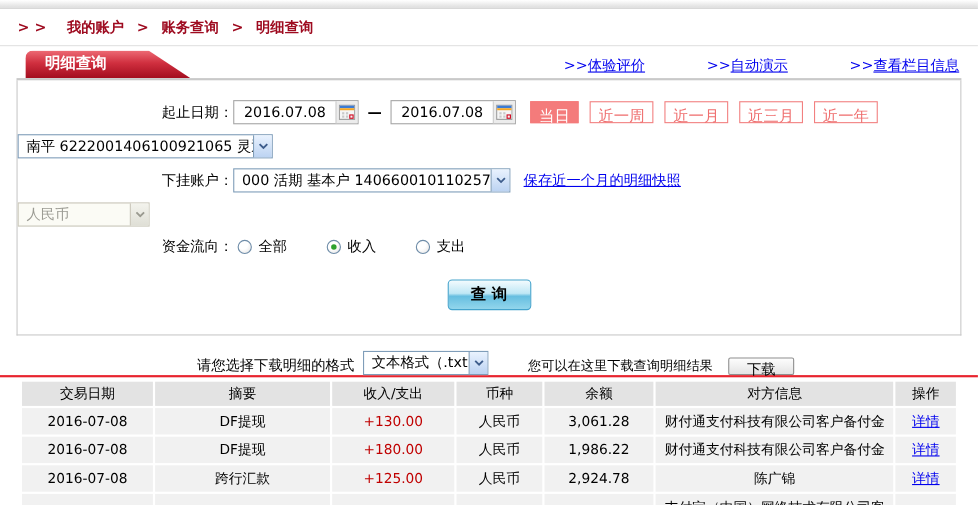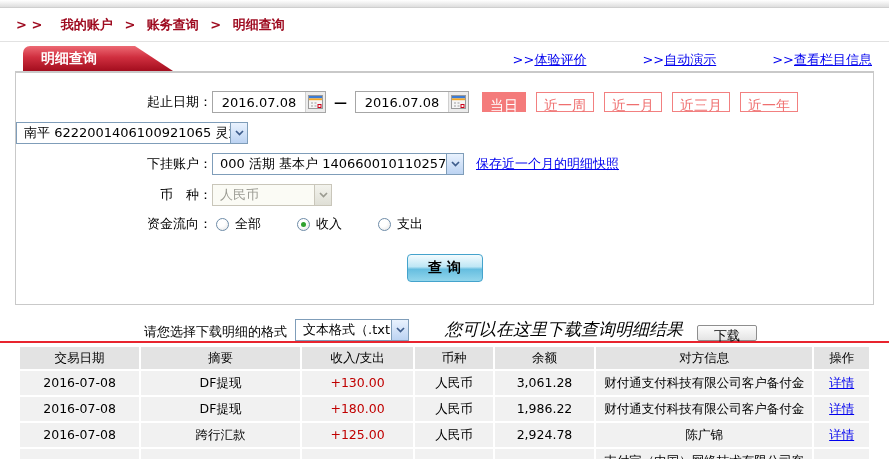--- a/index.html
+++ b/index.html
@@ -58,21 +58,21 @@
   .radio.checked::after { content:""; position:absolute; left:3px; top:3px; width:5px; height:5px; border-radius:50%; background:#2EA12E; }
   
   .querybtn { display:block; margin:21px auto 0; width:76px; height:28px; border:1px solid #44A3CC; border-radius:4px;
               background:linear-gradient(#F3FBFE 0%,#BFE7F5 45%,#66BEE0 55%,#93D6EC 100%);
               font-size:14px; font-weight:bold; text-align:center; cursor:pointer; color:#000;
               font-family:"DejaVu Sans","Liberation Sans",sans-serif; }
   
   .dlbar { height:36px; display:flex; align-items:flex-end; justify-content:center;padding-left:12px; }
   .dlbar .fmt-label { font-size:13px; }
   .dlbar .xpsel { margin-left:8px; }
-  .dlbar .hint { margin-left:36px; font-size:17px;font-style:italic; }
+  .dlbar .hint { margin-left:36px; font-size:12px; }
   .dlbtn { margin-left:14px; width:60px; height:16px; border:1px solid #8e8e8e; border-radius:2px;
            background:linear-gradient(#fdfdfd,#e4e4e4); font-size:13px; cursor:pointer;
            font-family:"DejaVu Sans","Liberation Sans",sans-serif; }
   .redline { border-top:2px solid #E8242E; margin:0 0 2px; }
   
   .ttable { display:table; border-collapse:separate; border-spacing:2px; margin:0 auto; width:853px; font-size:12.5px; }
   .trow { display:table-row; }
   .td { display:table-cell; background:#F1F1F1; text-align:center; vertical-align:middle; padding:4px 2px; line-height:16px; }
   .thead .td { background:#E3E3E3; padding:3px 2px; }
   .c-date{ width:120px; } .c-summary{ width:160px; } .c-amount{ width:112px; }
@@ -162,21 +162,20 @@
       <span class="arrow">
         <svg width="9" height="6" viewBox="0 0 9 6">
             <path d="M1 1 L4.5 4.5 L8 1" stroke="#3E5D8C" stroke-width="1.7" fill="none"></path>
           </svg>
       </span>
     </div>
     <a class="snap-link">保存近一个月的明细快照</a>
   </div>
 
   <div class="frow">
-    <span class="flabel">币　种：</span>
     <div class="xpsel disabled w-currency">
       <span class="sval">人民币</span>
       <span class="arrow">
         <svg width="9" height="6" viewBox="0 0 9 6">
             <path d="M1 1 L4.5 4.5 L8 1" stroke="#9a9a90" stroke-width="1.7" fill="none"></path>
           </svg>
       </span>
     </div>
   </div>
 

